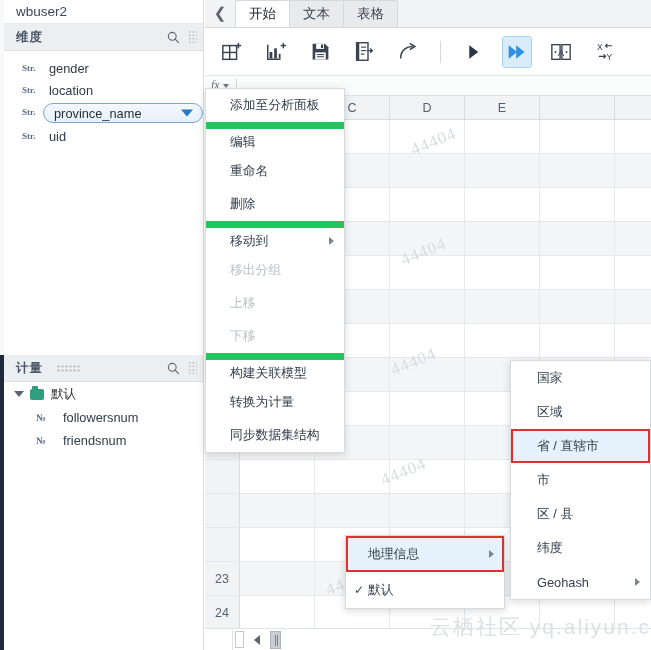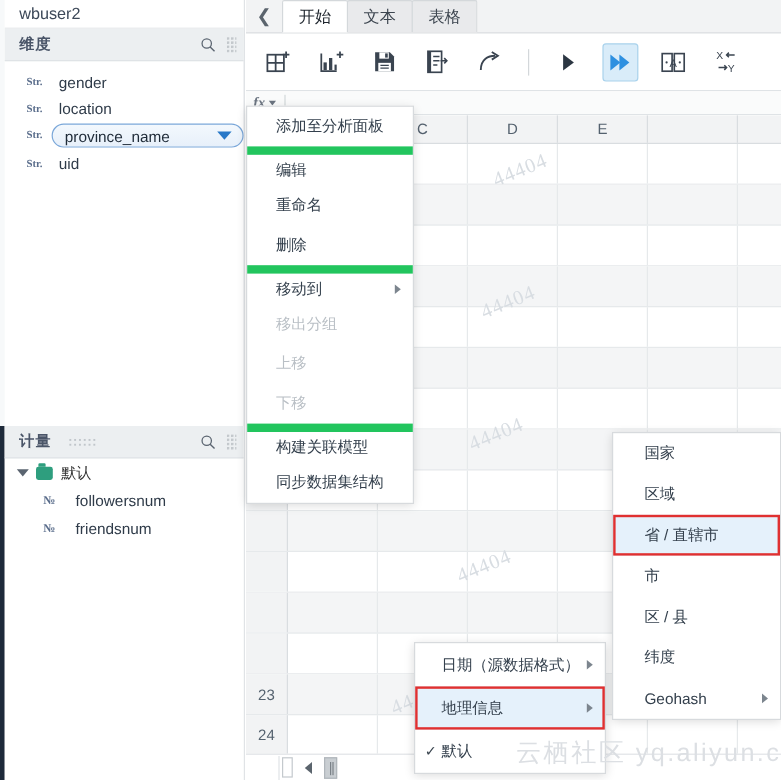--- a/index.html
+++ b/index.html
@@ -111,21 +111,21 @@
     width:30px; height:32px; display:flex; align-items:center; justify-content:center;
     border-radius:3px;
   }
   .tb-btn.active { background:#d9ecf9; border:1px solid #a9d2ec; }
   .tb-sep { width:1px; height:22px; background:#d3d7da; margin:0 3px; }
 
   
   .fxbar {
     position:absolute; left:205px; top:76px; right:0; height:20px;
     background:#fafbfb; border-bottom:1px solid #dfe3e6;
-    display:flex; align-items:center; padding-left:6px;font-weight:bold;
+    display:flex; align-items:center; padding-left:6px;
   }
   .fx-label { font-family:"Liberation Serif",serif; font-style:italic; font-size:12px; color:#6b7480; }
   .fx-caret { width:0;height:0;border-left:3.5px solid transparent;border-right:3.5px solid transparent;border-top:4.5px solid #6b7480; margin-left:3px;}
   .fx-div { width:1px; height:14px; background:#d3d7da; margin-left:7px; }
 
   
   .sheet { position:absolute; left:205px; top:96px; right:0; bottom:0; overflow:hidden; background:#fff; }
   .sheet-head { display:flex; height:24px; background:#f2f3f4; border-bottom:1px solid #d9dde0; }
   .corner { width:35px; border-right:1px solid #d9dde0; }
   .colh {
@@ -541,29 +541,28 @@
       <div class="mi dim">
         <span>上移</span>
       </div>
       <div class="mi dim">
         <span>下移</span>
       </div>
       <div class="mi sep-top">
         <span>构建关联模型</span>
       </div>
       <div class="mi">
+        <span>转换为计量</span>
+      </div>
+      <div class="mi">
         <span>同步数据集结构</span>
       </div>
     </div>
 
   <div class="menu m2" id="menu2">
-      <div class="mi">
-        <span>日期（源数据格式）</span>
-        <span class="arr"></span>
-      </div>
       <div class="mi hl redbox">
         <span>地理信息</span>
         <span class="arr"></span>
       </div>
       <div class="mi">
         <span class="chk">✓</span>
         <span>默认</span>
       </div>
     </div>
 

